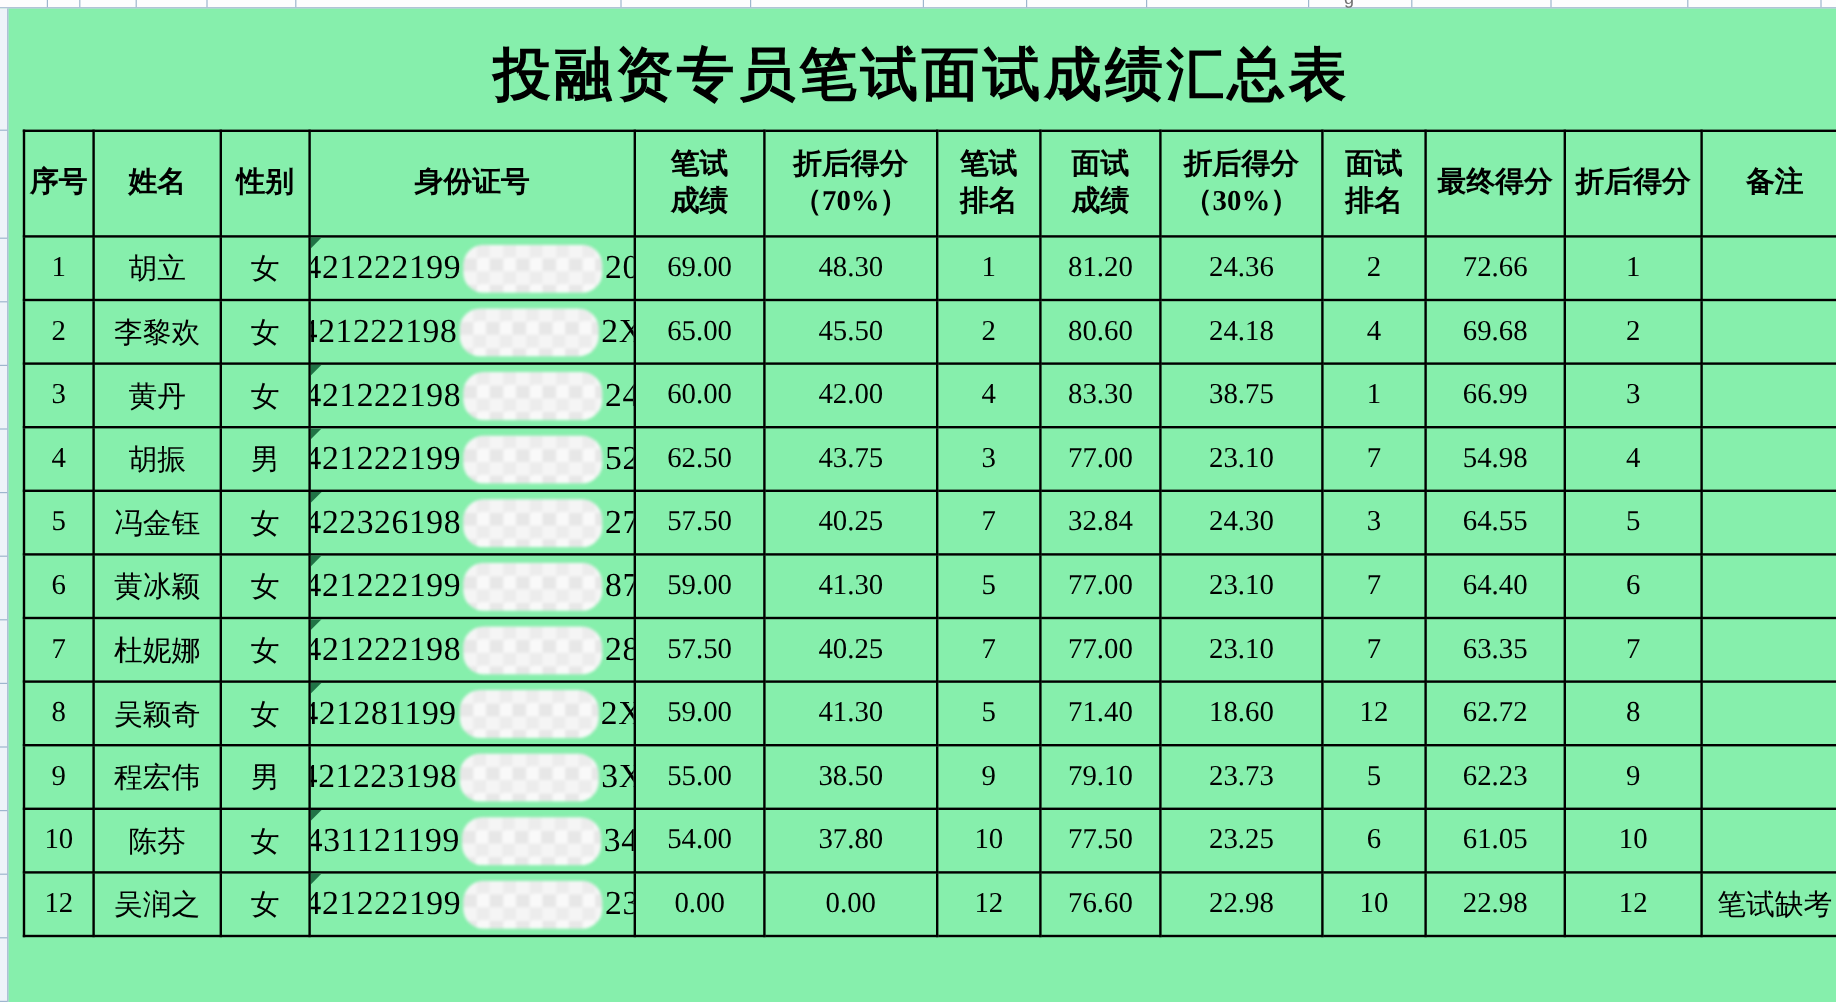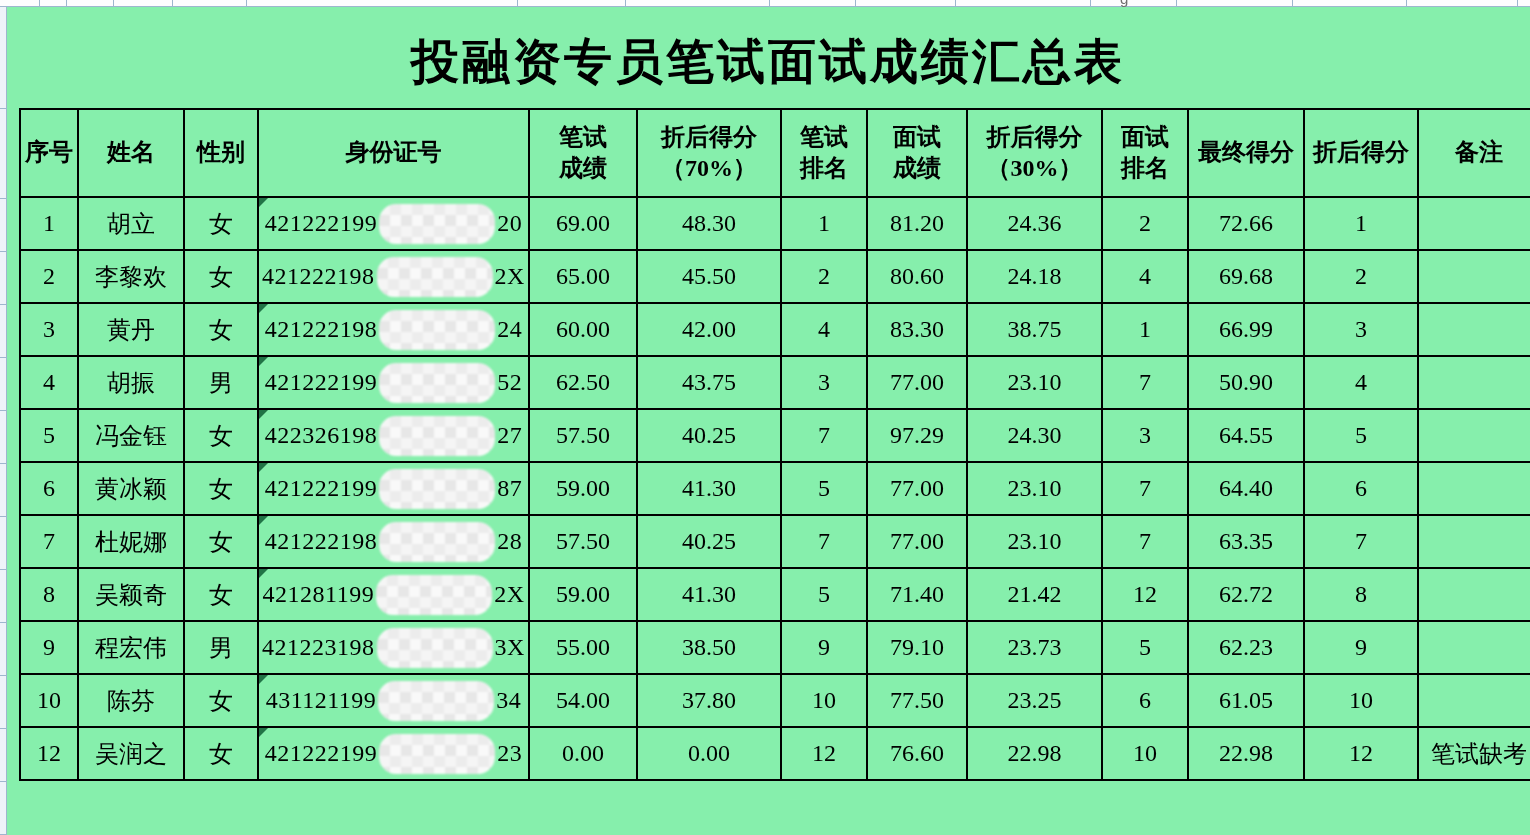--- a/index.html
+++ b/index.html
@@ -56,21 +56,21 @@
   }
   table.score td{
     height:53px;
     font-size:24px;
     position:relative;
   }
   td.r{text-align:right;padding-right:14px;margin-left:12px;}
   td.remark{font-size:22px;}
   
   .idwrap{display:flex;align-items:center;justify-content:center;width:100%;}
-  .idnum{font-size:24px;letter-spacing:0.5px;white-space:nowrap;}
+  .idnum{font-size:28px;letter-spacing:0.5px;white-space:nowrap;}
   .mask{
     flex:0 0 auto;
     width:116px;height:40px;margin:0 2px;
     border-radius:17px;
     background-color:#f1f1f1;
     background-image:conic-gradient(#ececec 0 25%, #f9f9f9 0 50%, #e7e7e7 0 75%, #f5f5f5 0);
     background-size:22px 22px;
     filter:blur(1.2px);
   }
   .tri{
@@ -241,40 +241,40 @@
           <span class="mask"></span>
           <span class="idnum">52</span>
         </span>
       </td>
       <td>62.50</td>
       <td class="r">43.75</td>
       <td>3</td>
       <td>77.00</td>
       <td class="r">23.10</td>
       <td>7</td>
-      <td>50.90</td>
+      <td>54.98</td>
       <td>4</td>
       <td class="remark"></td>
     </tr>
         <tr>
       <td>5</td>
       <td>冯金钰</td>
       <td>女</td>
       <td>
         <span class="tri"></span>
         <span class="idwrap">
           <span class="idnum">422326198</span>
           <span class="mask"></span>
           <span class="idnum">27</span>
         </span>
       </td>
       <td>57.50</td>
       <td class="r">40.25</td>
       <td>7</td>
-      <td>97.29</td>
+      <td>32.84</td>
       <td class="r">24.30</td>
       <td>3</td>
       <td>64.55</td>
       <td>5</td>
       <td class="remark"></td>
     </tr>
         <tr>
       <td>6</td>
       <td>黄冰颖</td>
       <td>女</td>
@@ -327,21 +327,21 @@
         <span class="idwrap">
           <span class="idnum">421281199</span>
           <span class="mask"></span>
           <span class="idnum">2X</span>
         </span>
       </td>
       <td>59.00</td>
       <td class="r">41.30</td>
       <td>5</td>
       <td>71.40</td>
-      <td class="r">21.42</td>
+      <td class="r">18.60</td>
       <td>12</td>
       <td>62.72</td>
       <td>8</td>
       <td class="remark"></td>
     </tr>
         <tr>
       <td>9</td>
       <td>程宏伟</td>
       <td>男</td>
       <td>

